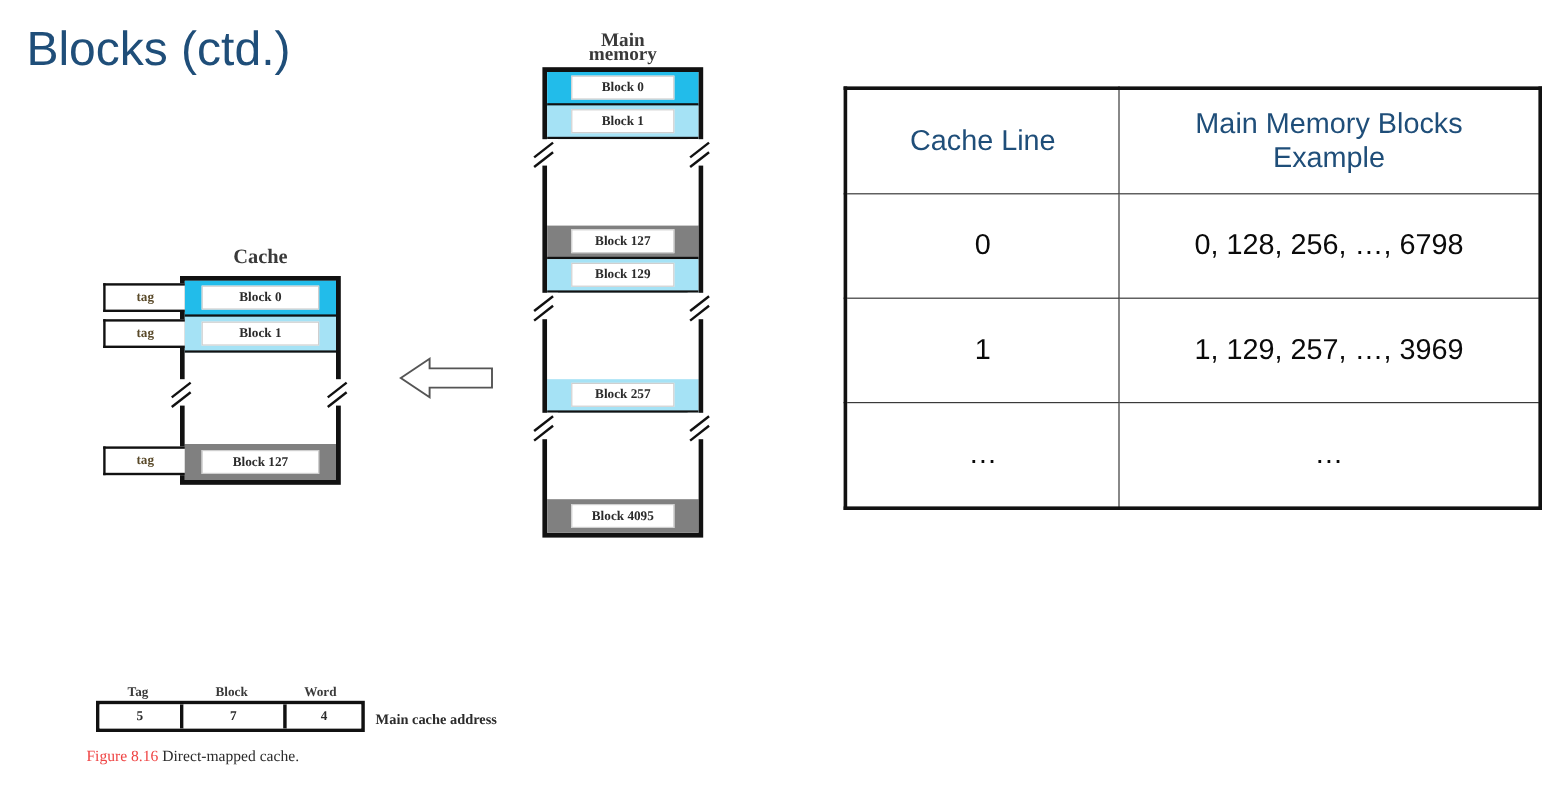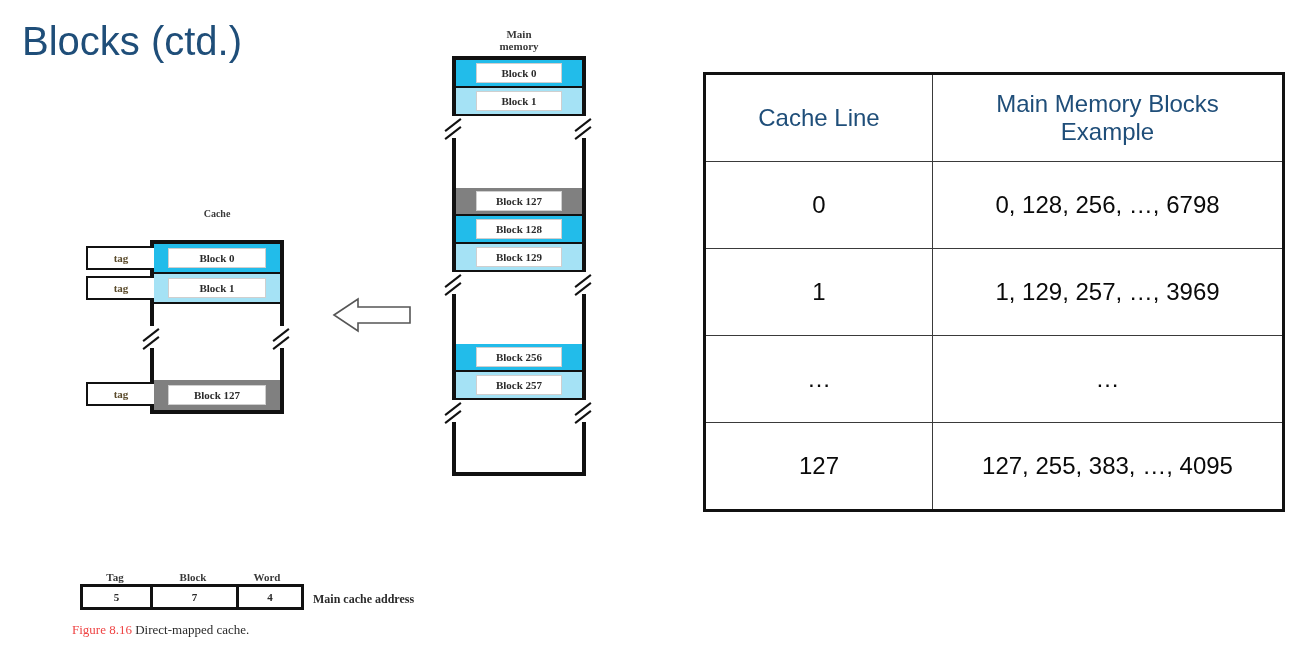--- a/index.html
+++ b/index.html
@@ -17,21 +17,21 @@
     font-family:"Liberation Sans", sans-serif;
     white-space:nowrap;
   }
 
   
   .fig, .fig *{font-family:"Liberation Serif", serif;}
 
   
   #main-memory{position:absolute;left:452px;top:28px;width:134px;}
   .mm-label{
-    text-align:center;font-size:11px;color:#3a3a3a;font-weight:bold;
+    text-align:center;font-size:16px;color:#3a3a3a;font-weight:bold;
     line-height:12px;margin-bottom:4px;
   }
   .mm-col{
     position:relative;
     border-left:4px solid #111;
     border-right:4px solid #111;
     border-top:4px solid #111;
     border-bottom:4px solid #111;
     background:#fff;
     box-sizing:border-box;
@@ -66,22 +66,22 @@
     transform:rotate(-38deg);
   }
   .brk:after{top:16px;}
   .brk.l{left:-13px;}
   .brk.r{right:-13px;}
   .brk.mask{background:#fff;}
 
   
   #cache{position:absolute;left:150px;top:208px;width:134px;}
   .c-label{
-    text-align:center;font-size:10px;color:#3a3a3a;font-weight:bold;
-    line-height:12px;margin-bottom:20px;
+    text-align:center;font-size:17px;color:#3a3a3a;font-weight:bold;
+    line-height:12px;margin-bottom:10px;
   }
   .c-col{
     position:relative;width:134px;box-sizing:border-box;
     border:4px solid #111;background:#fff;
   }
   .c-row{position:relative;height:30px;box-sizing:border-box;
     display:flex;align-items:center;justify-content:center;}
   .c-row.sep{border-bottom:2px solid #111;}
   .c-row .chip{
     background:#ffffff;border:1px solid #cfcfcf;
@@ -170,44 +170,41 @@
     </div>
 
     <div class="mm-gap">
       <span class="brk l mask"></span>
       <span class="brk r mask"></span>
     </div>
 
     <div class="mm-row gray sep">
       <span class="chip">Block 127</span>
     </div>
-    <div class="mm-row cyan sep">
-      <span class="chip">Block 128</span>
-    </div>
     <div class="mm-row lightcyan sep">
       <span class="chip">Block 129</span>
     </div>
 
     <div class="mm-gap">
       <span class="brk l mask"></span>
       <span class="brk r mask"></span>
     </div>
 
-    <div class="mm-row cyan sep">
-      <span class="chip">Block 256</span>
-    </div>
     <div class="mm-row lightcyan sep">
       <span class="chip">Block 257</span>
     </div>
 
     <div class="mm-gap">
       <span class="brk l mask"></span>
       <span class="brk r mask"></span>
     </div>
 
+    <div class="mm-row gray">
+      <span class="chip">Block 4095</span>
+    </div>
   </div>
 </div>
 
 <div id="cache" class="fig">
   <div class="c-label">Cache</div>
   <div class="c-col">
 
     <div class="c-row cyan sep">
       <div class="tagbox" style="top:2px;">tag</div>
       <span class="chip">Block 0</span>
@@ -273,18 +270,14 @@
       <td class="cell">0, 128, 256, …, 6798</td>
     </tr>
     <tr>
       <td class="cell">1</td>
       <td class="cell">1, 129, 257, …, 3969</td>
     </tr>
     <tr>
       <td class="cell">…</td>
       <td class="cell">…</td>
     </tr>
-    <tr>
-      <td class="cell">127</td>
-      <td class="cell">127, 255, 383, …, 4095</td>
-    </tr>
   </tbody>
 </table>
 
 </body></html>

